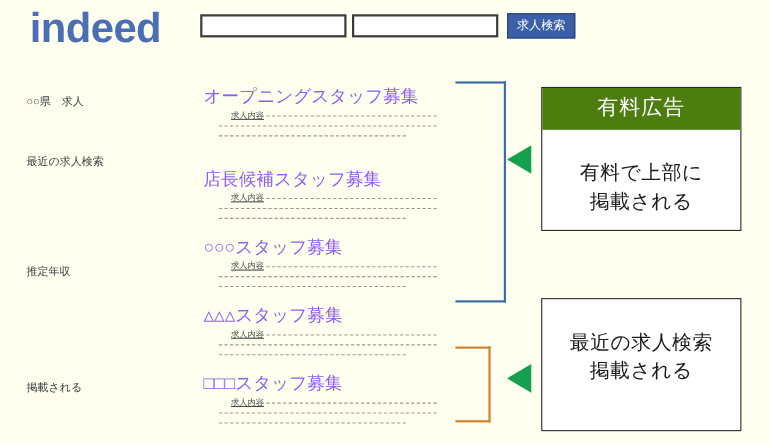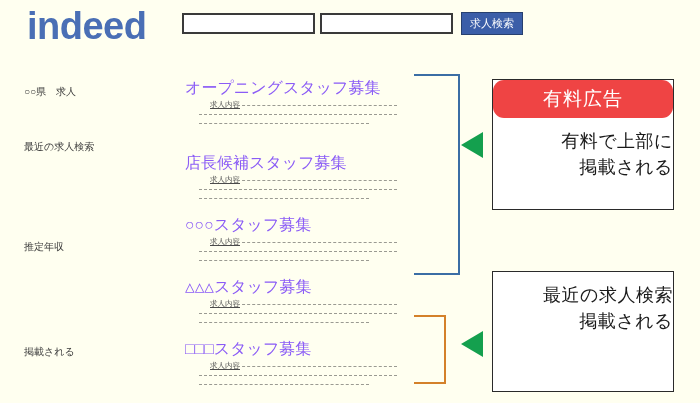--- a/index.html
+++ b/index.html
@@ -159,35 +159,34 @@
     position: absolute;
     left: 492px;
     width: 182px;
     background: #ffffff;
     border: 1px solid #2a2a2a;
     box-sizing: border-box;
   }
   .panel.p1 { top: 79px;  height: 131px; }
   .panel.p2 { top: 271px; height: 121px; }
   .panel-head {
-    background: #ef4444;
+    background: #4d7c0f;
     color: #ffffff;
     font-size: 19px;
     text-align: center;
     line-height: 38px;
     height: 38px;
     letter-spacing: 1px;
-    border-radius: 11px;
   }
   .panel-body {
     color: #1a1a1a;
     font-size: 18px;
-    text-align: right;
+    text-align: center;
     line-height: 26px;
-    padding-top: 10px;
+    padding-top: 26px;
     letter-spacing: 0.5px;
   }
   .panel-body span { display: block; }
 </style>
 </head>
 <body>
 
 <div class="header">
   <div class="logo">indeed</div>
   <input class="search-field f1" type="text" placeholder="" style="">

